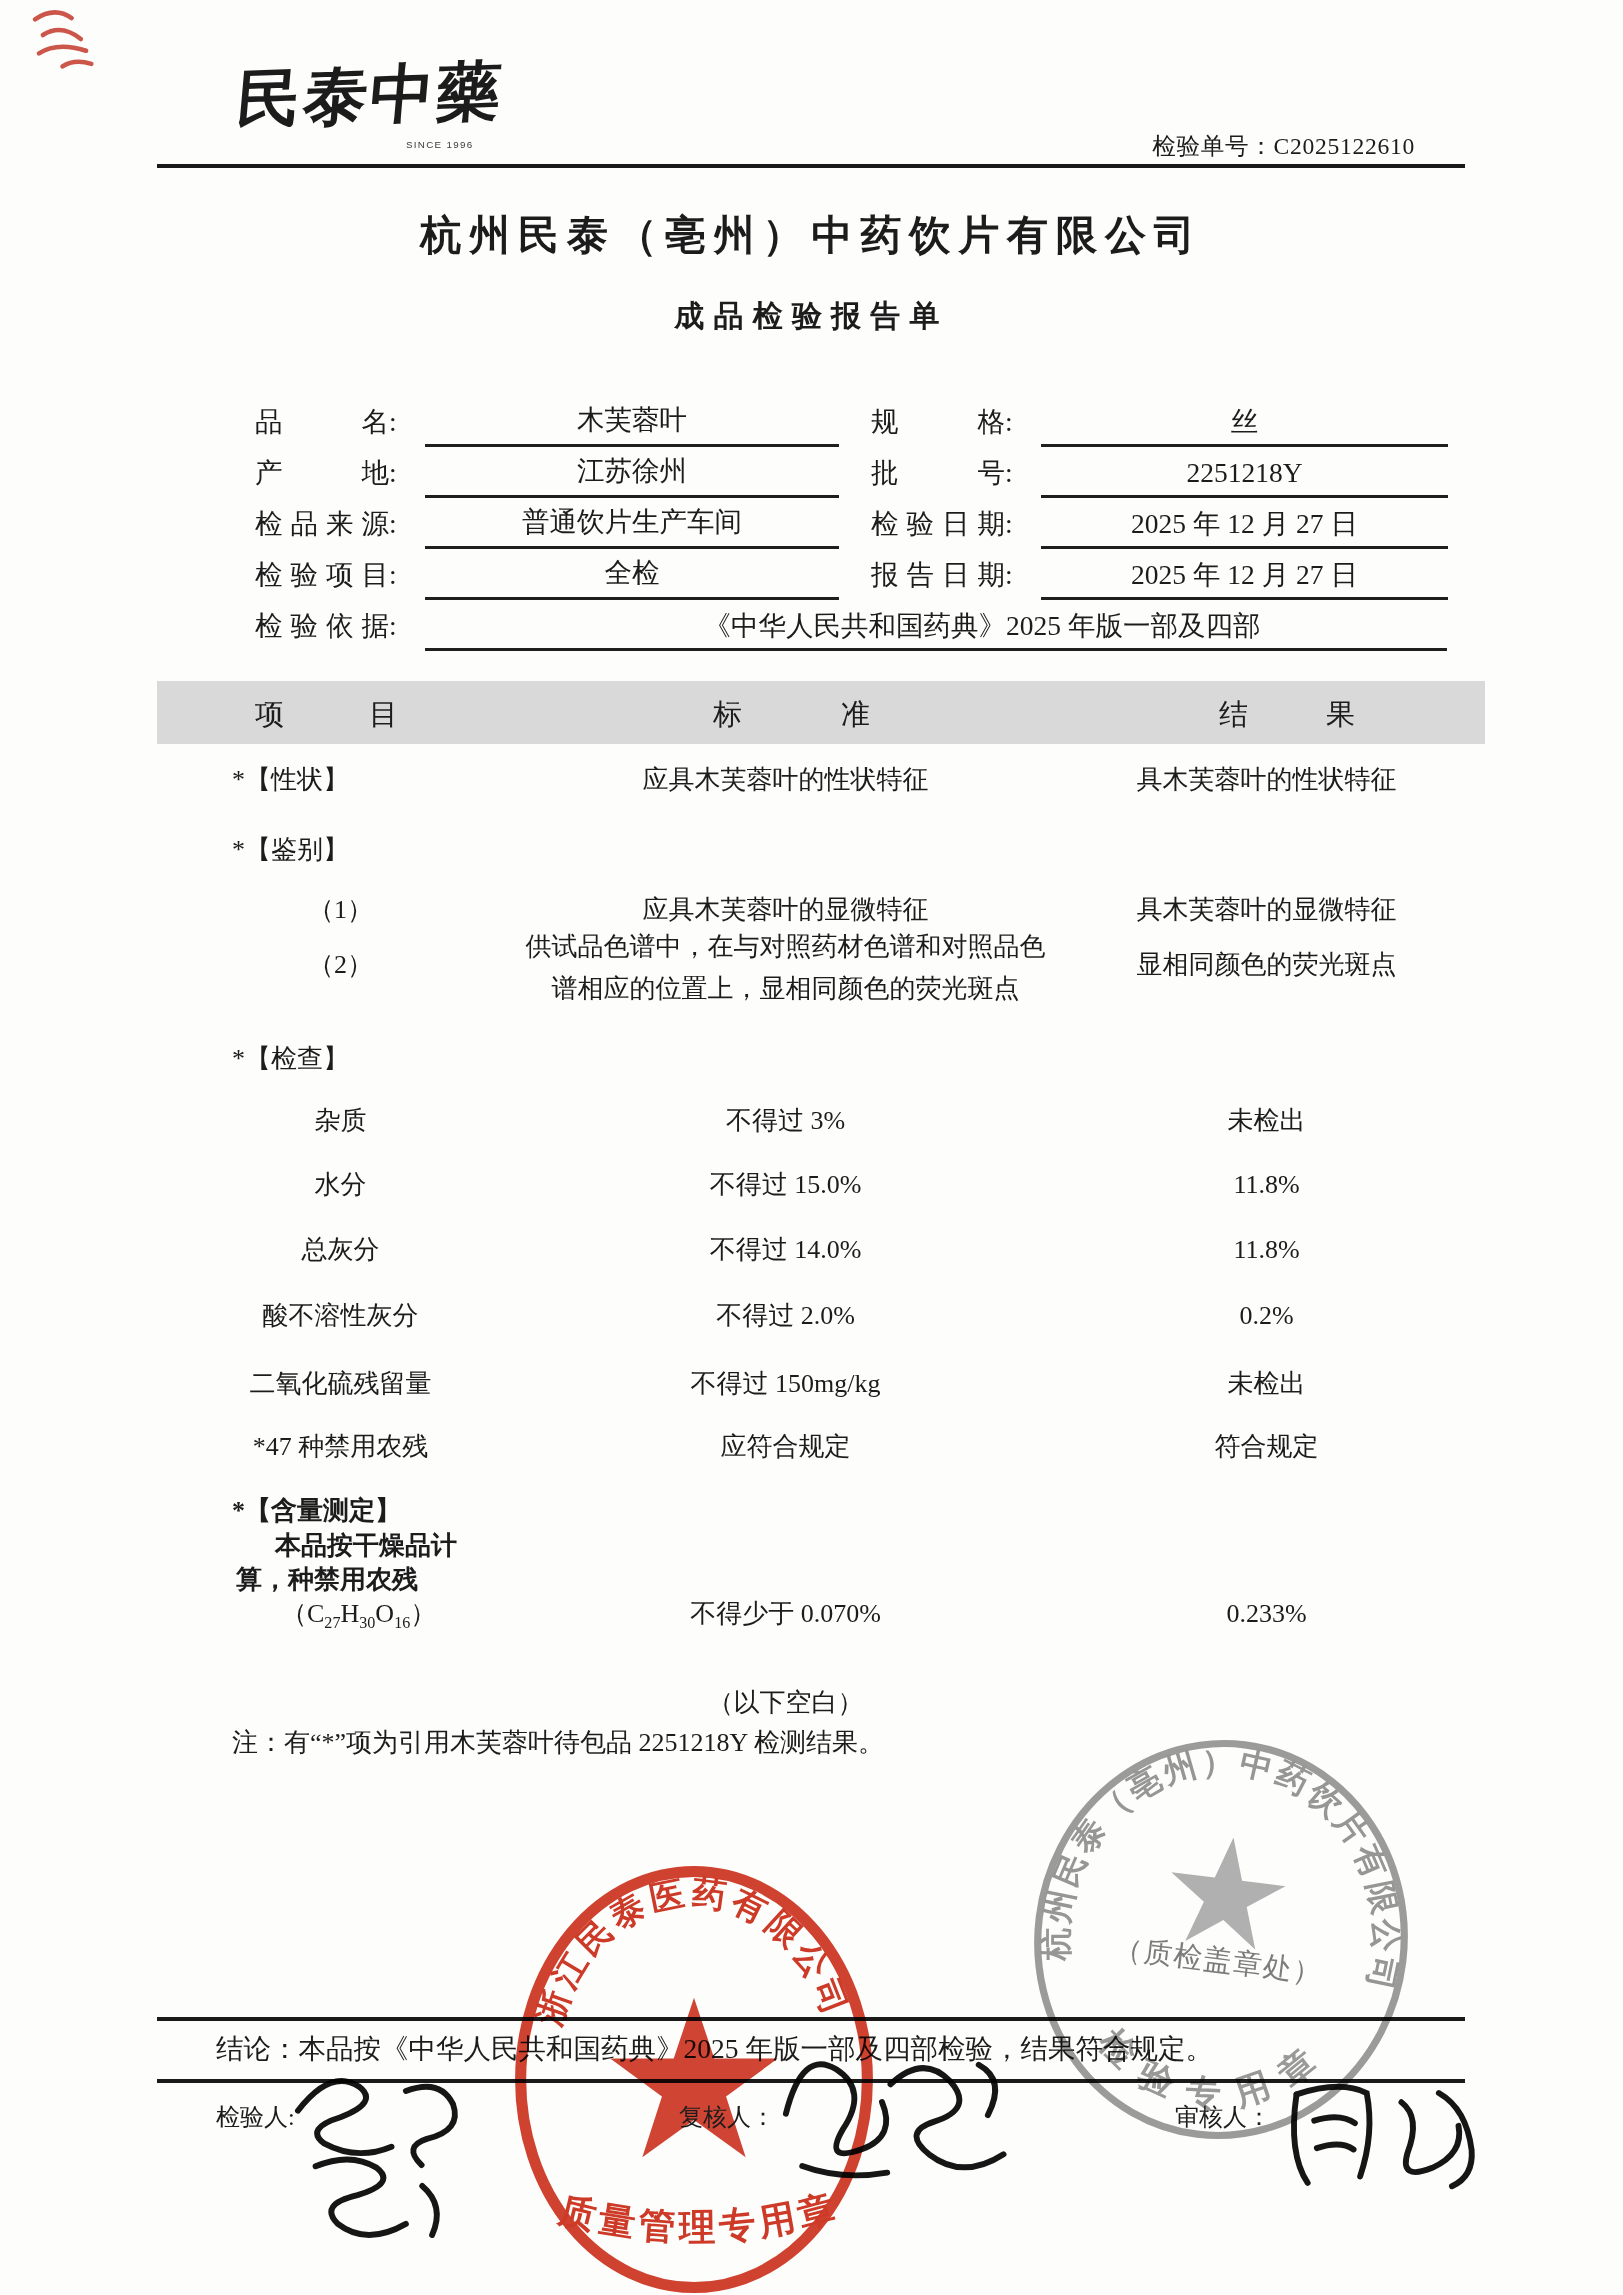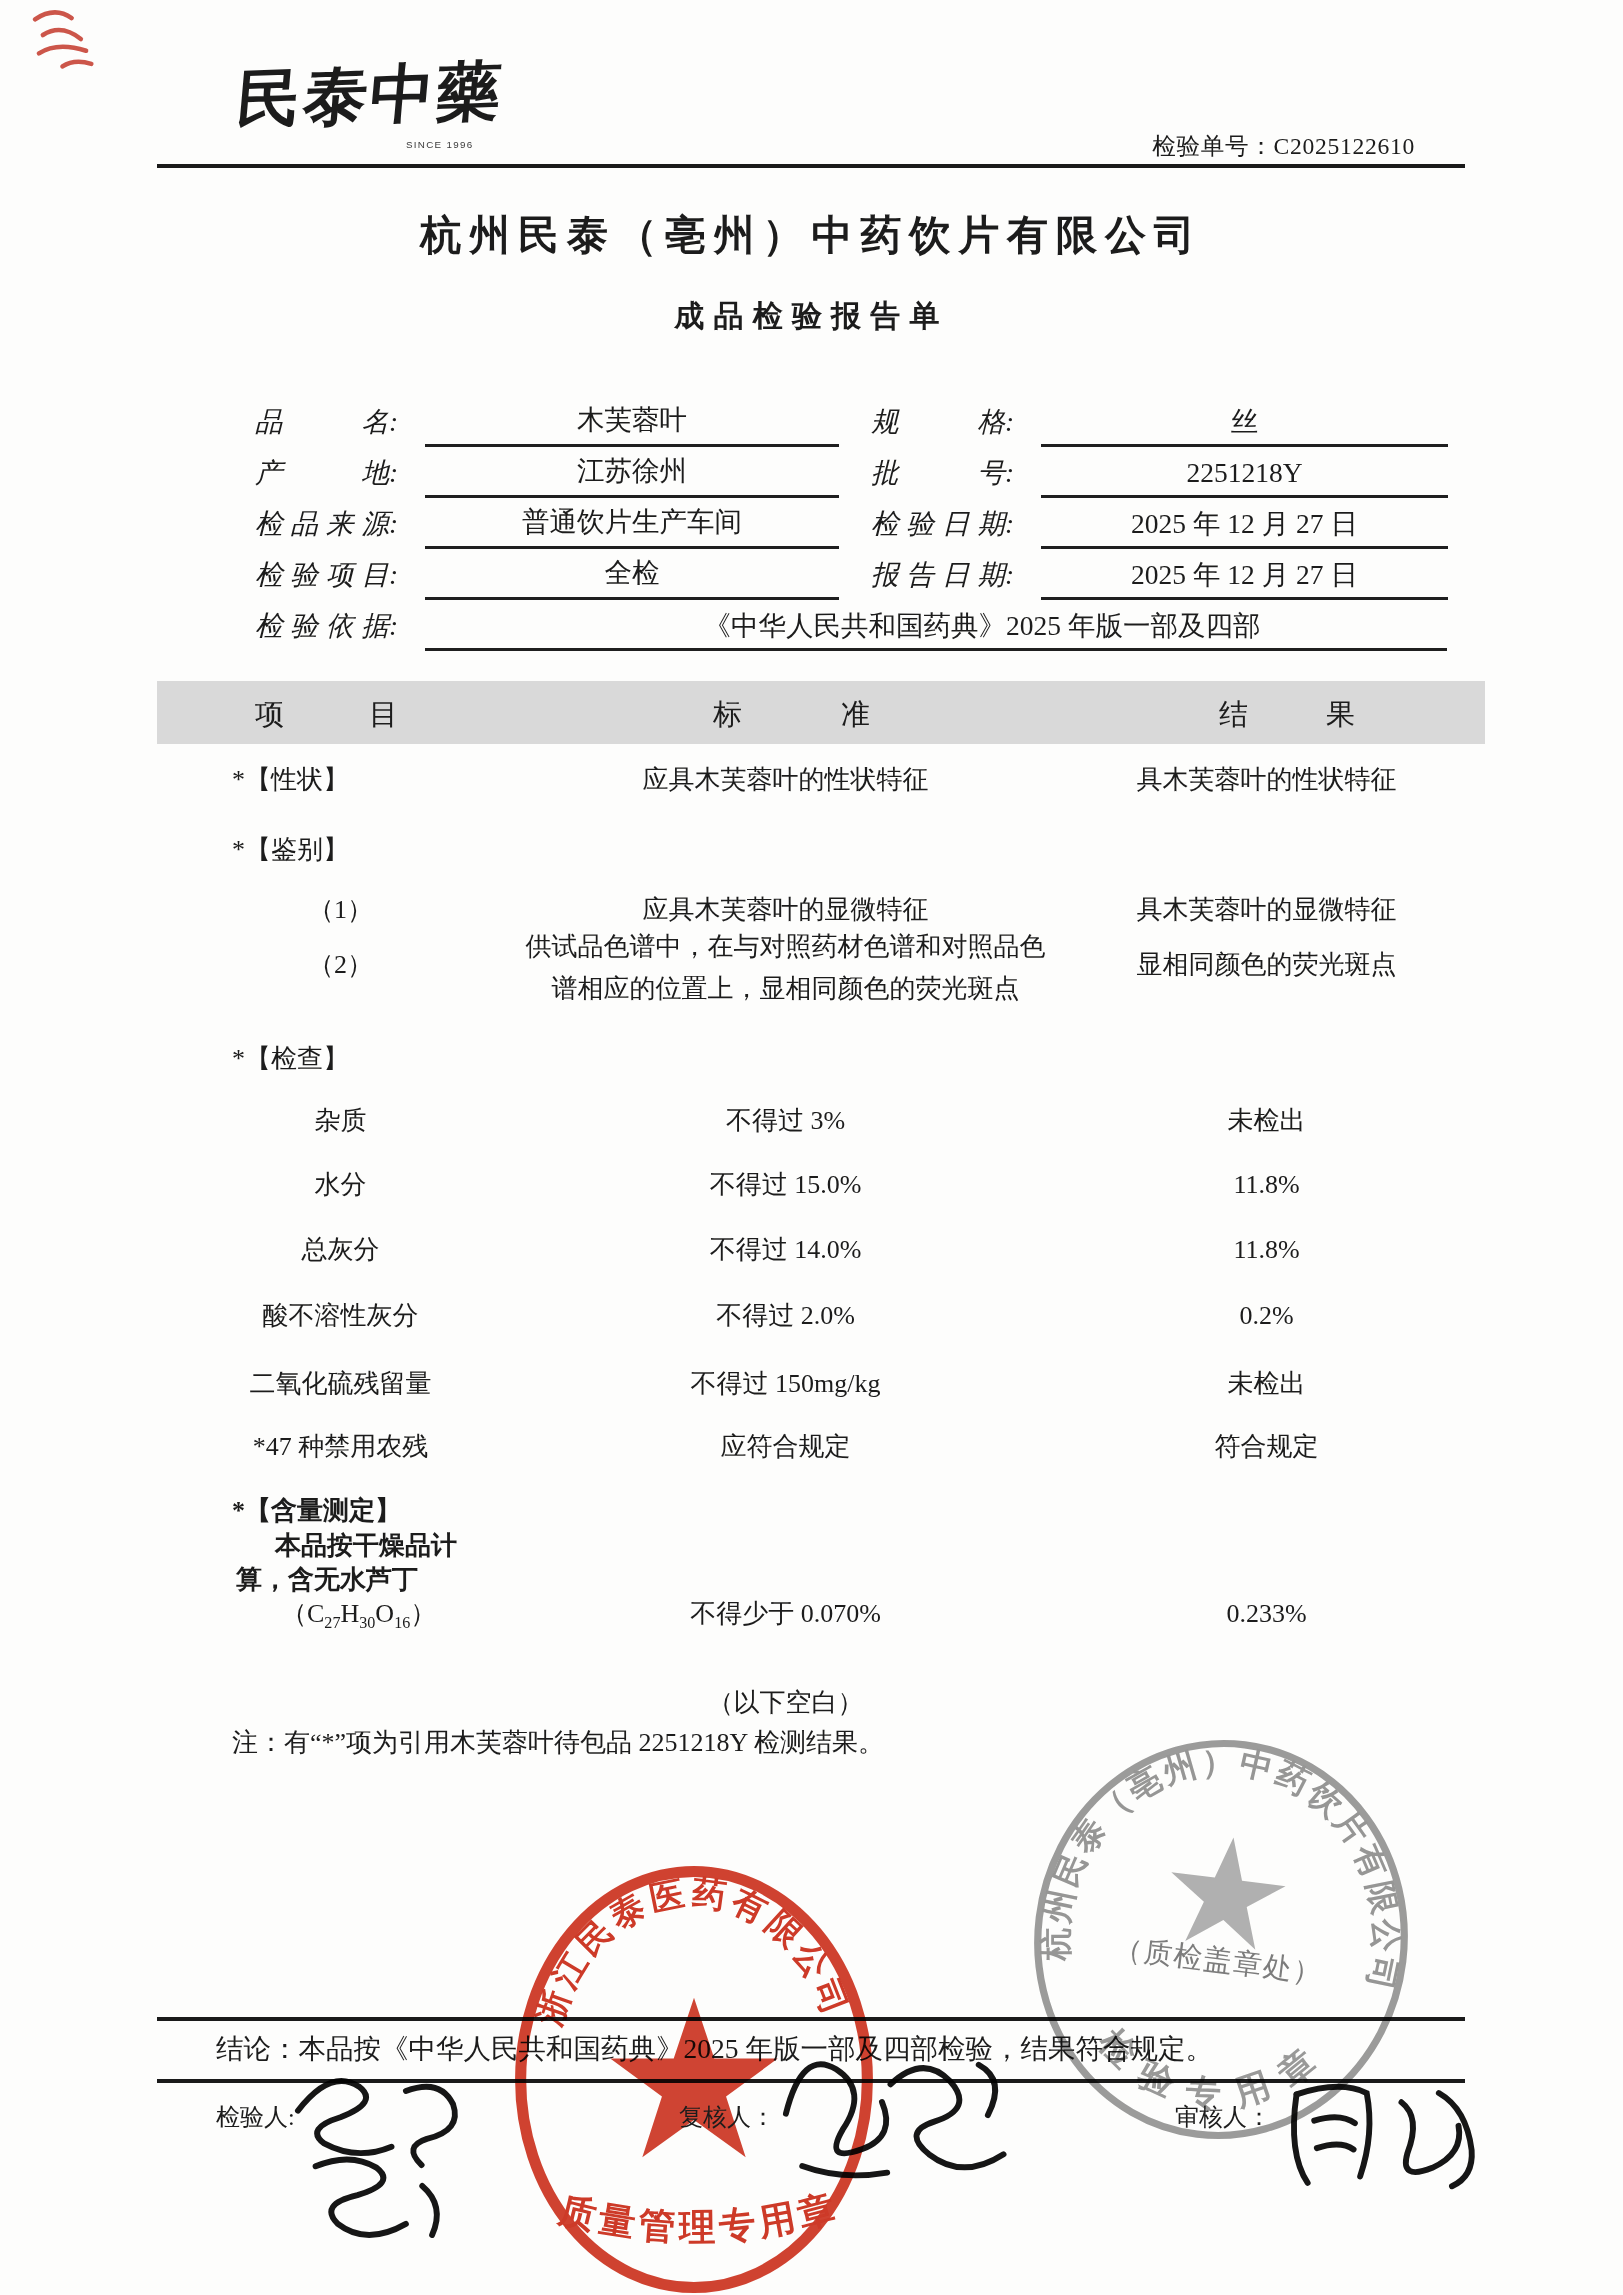--- a/index.html
+++ b/index.html
@@ -22,21 +22,21 @@
   .rule.r-top{top:164px;}
   .rule.r-c1{top:2017px;}
   .rule.r-c2{top:2079px;}
   
   .t-company{position:absolute;left:0;top:208px;width:100%;text-align:center;
     font-size:41px;font-weight:700;letter-spacing:7.9px;}
   .t-doc{position:absolute;left:0;top:296px;width:100%;text-align:center;
     font-size:30px;font-weight:700;letter-spacing:9.2px;}
   
   .frow{position:absolute;left:0;width:1623px;height:51px;font-size:27.5px;}
-  .flabel{position:absolute;top:0;line-height:51px;white-space:nowrap;font-style:italic;}
+  .flabel{position:absolute;top:0;line-height:51px;white-space:nowrap;}
   .flabel.fl{left:255px;}
   .flabel.fr{left:871px;}
   .spread{display:inline-block;text-align:justify;text-align-last:justify;vertical-align:top;}
   .flabel .spread{width:134px;}
   .fvalue{
     position:absolute;top:0;height:51px;line-height:51px;text-align:center;
     border-bottom:3.3px solid #1f1f1f;box-sizing:border-box;
   }
   .fvalue.vl{left:425px;width:414px;font-family:Liberation Mono, monospace;}
   .fvalue.vr{left:1041px;width:407px;}
@@ -205,21 +205,21 @@
     </div>
 
     <div class="trow" style="top:1494px">
       <span class="tsec" style="font-weight:700">*【含量测定】</span>
     </div>
 
     <div class="trow" style="top:1529px">
       <span class="al1" style="font-weight:700">本品按干燥品计</span>
     </div>
     <div class="trow" style="top:1563px">
-      <span class="al2" style="font-weight:700">算，含无水芦丁</span>
+      <span class="al2" style="font-weight:700">算，种禁用农残</span>
     </div>
     <div class="trow" style="top:1597px">
       <span class="al3"><span>（C</span><sub>27</sub><span>H</span><sub>30</sub><span>O</span><sub>16</sub><span>）</span></span>
       <span class="tc2">不得少于 0.070%</span>
       <span class="tc3">0.233%</span>
     </div>
 
     <div class="trow" style="top:1686px">
       <span class="tc2">（以下空白）</span>
     </div>

